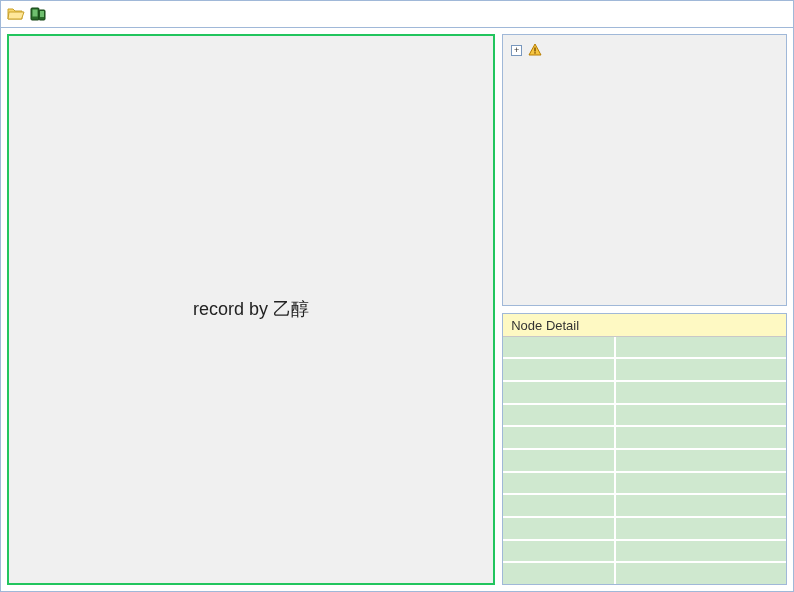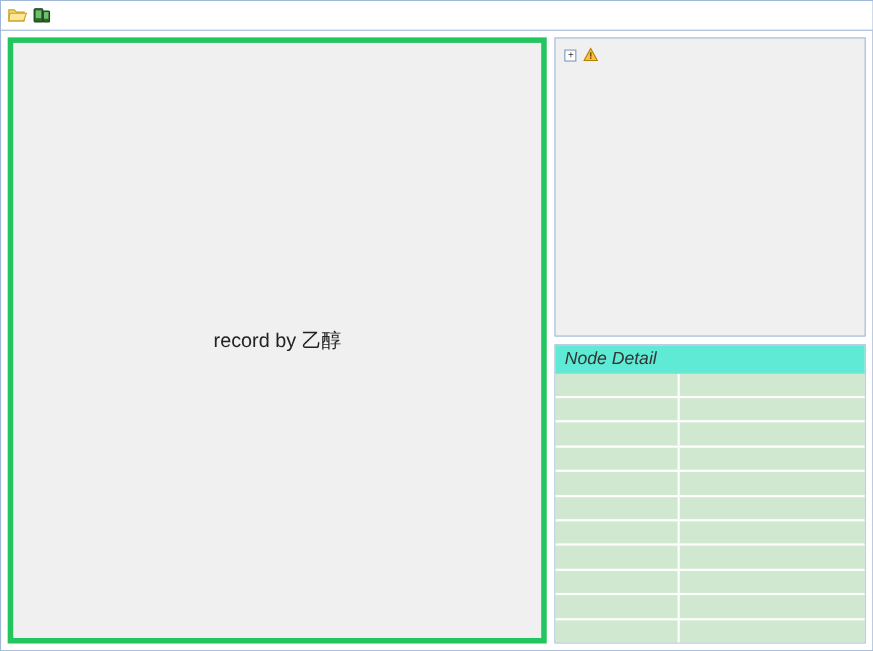--- a/index.html
+++ b/index.html
@@ -37,21 +37,21 @@
     }
     .content {
       flex: 1;
       display: flex;
       padding: 6px;
       gap: 7px;
       border-top: 1px solid #a0b8d8;
     }
     .left-panel {
       flex: 1.7;
-      border: 5px solid #22c55e;
+      border: 2px solid #22c55e;
       background: #f0f0f0;
       display: flex;
       flex-direction: column;
       align-items: center;
       justify-content: center;
     }
     .watermark {
       text-align: center;
       font-size: 18px;
       color: #222;
@@ -96,26 +96,25 @@
       justify-content: center;
     }
     .detail-panel {
       flex: 1.05;
       border: 1px solid #a0b8d8;
       background: #fff;
       display: flex;
       flex-direction: column;
     }
     .detail-header {
-      background: #5eead4;
+      background: #fef9c3;
       border-bottom: 1px solid #c8c8c8;
       padding: 4px 8px 3px;
-      font-size: 16px;
+      font-size: 13px;
       color: #333;
-      font-style: italic;
     }
     .detail-grid {
       flex: 1;
       display: flex;
       flex-direction: column;
     }
     .grid-row {
       flex: 1;
       display: flex;
       border-bottom: 2px solid #fff;

